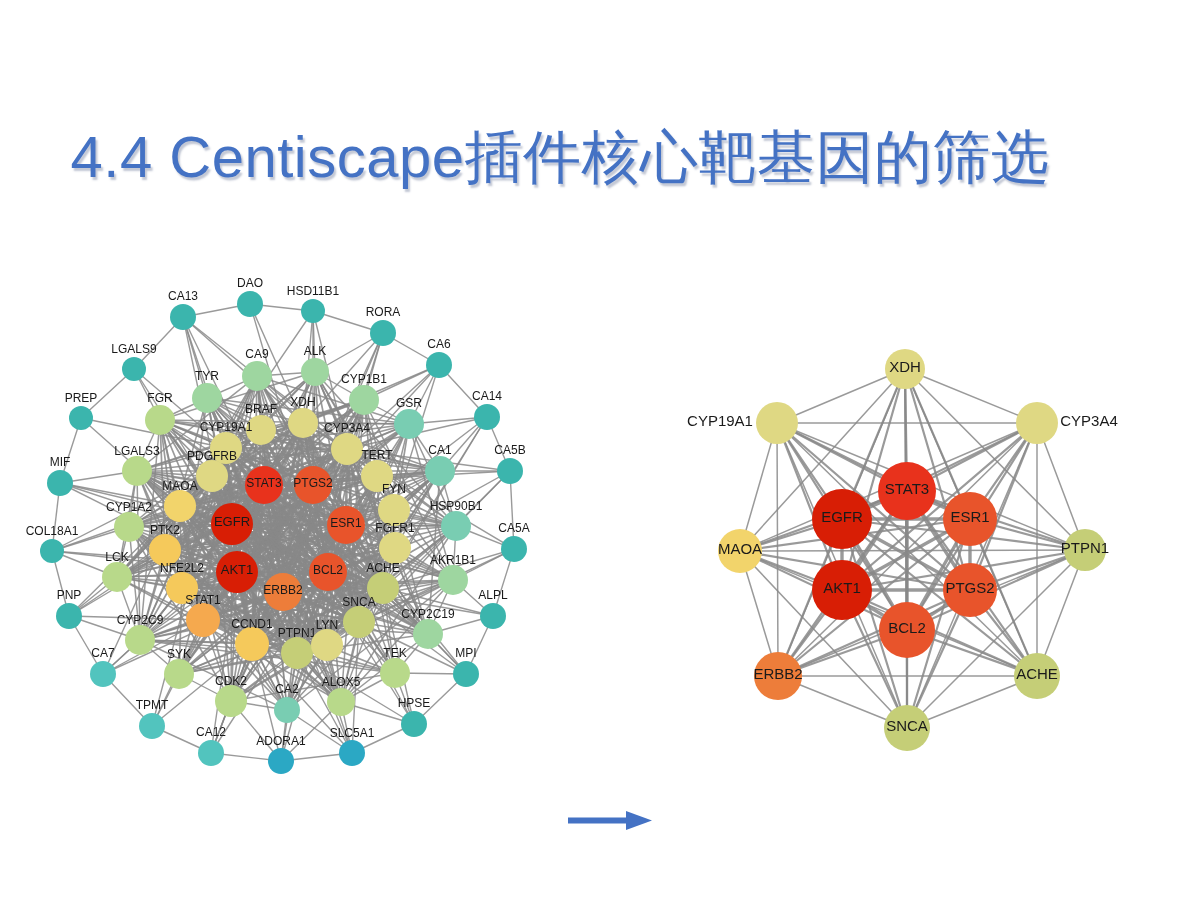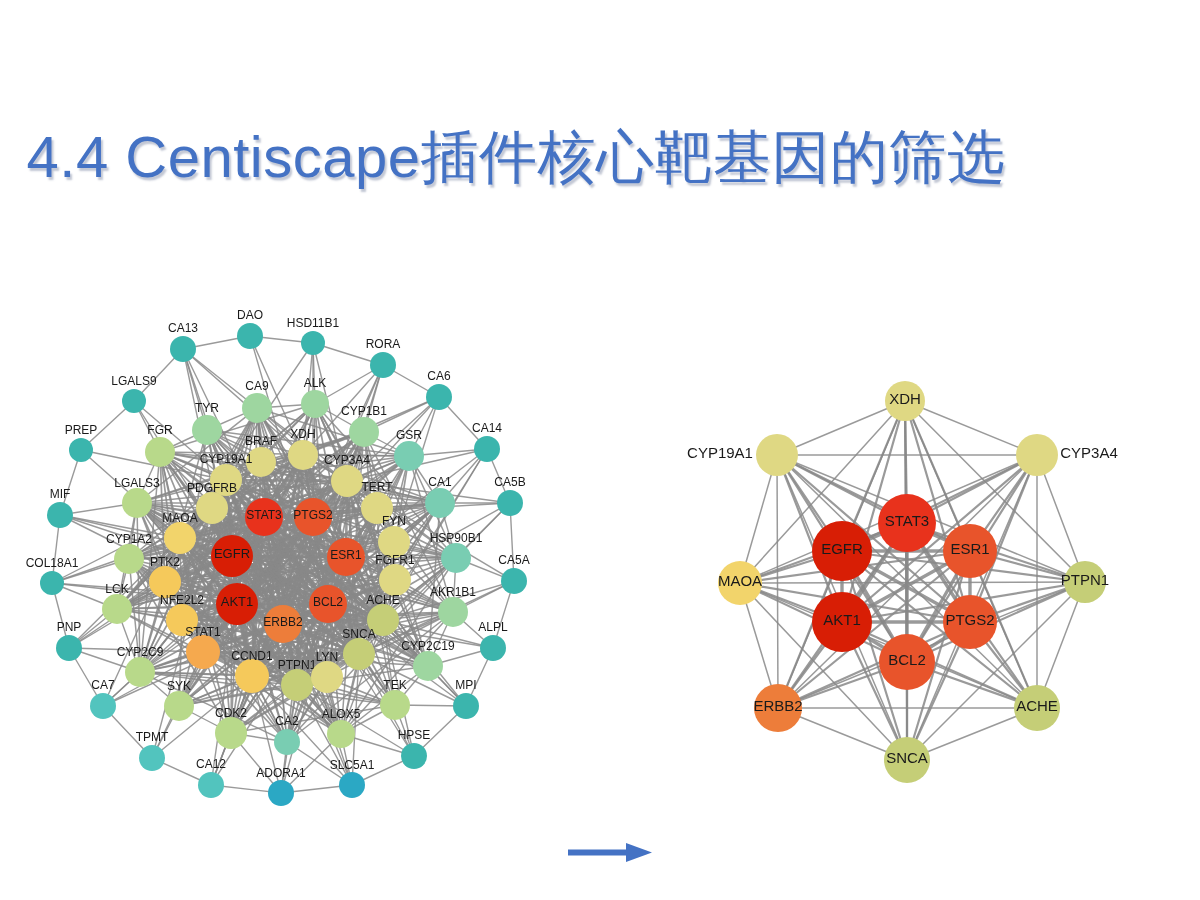--- a/index.html
+++ b/index.html
@@ -10,35 +10,36 @@
     font-family:"Liberation Sans","DejaVu Sans",sans-serif;
     overflow:hidden;
     position:relative;
   }
   #slide{position:absolute;inset:0;width:1200px;height:900px;background:#fff;}
 
   
   #title-block{
     position:absolute;left:0;top:118px;width:1032px;height:80px;
     text-align:center;
+    padding-left:44px;
   }
   #slide-title{
     display:inline-block;
     font-size:58px;
     line-height:78px;
     font-weight:400;
     color:#4472C4;
     letter-spacing:0.5px;
     white-space:nowrap;
     text-shadow:2px 3px 2px rgba(120,130,160,0.45);
     font-family:"Liberation Sans","DejaVu Sans",sans-serif;
   }
 
   
-  #figure-area{position:absolute;left:0;top:288px;width:1200px;height:560px;}
+  #figure-area{position:absolute;left:0;top:256px;width:1200px;height:560px;}
 
   .net-svg{position:absolute;top:0;display:block;}
   #left-network{left:20px;}
   #right-network{left:670px;}
 
   .edge{stroke:#888888;fill:none;stroke-linecap:round;}
   .node-circle{stroke:none;}
   .node-label{
     font-family:"Liberation Sans","DejaVu Sans",sans-serif;
     fill:#1a1a1a;

